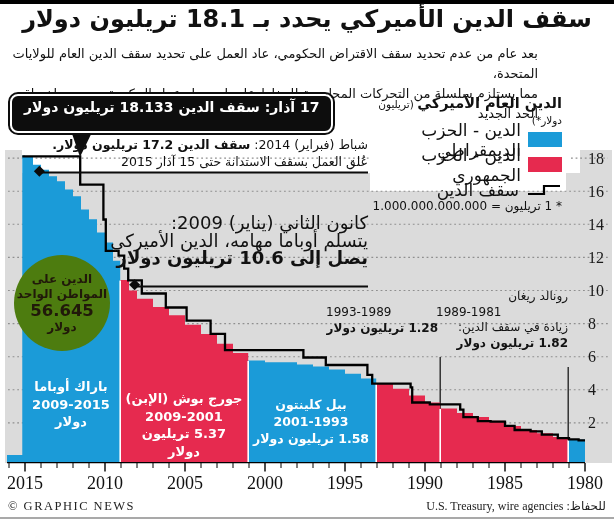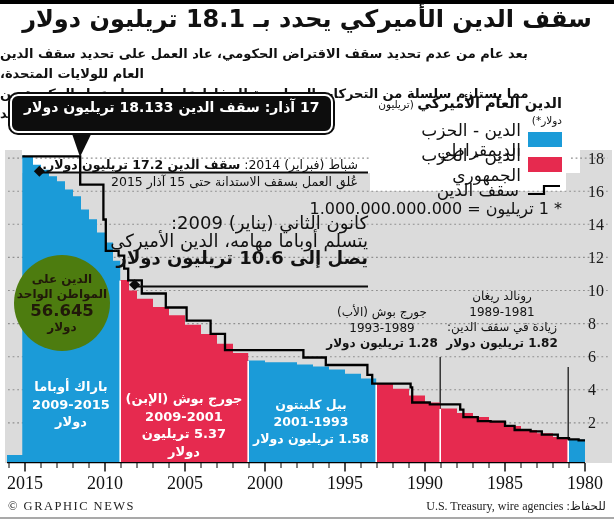--- a/index.html
+++ b/index.html
@@ -6,52 +6,52 @@
   body{
     width:614px;height:524px;position:relative;overflow:hidden;
     background:#ffffff;font-family:"DejaVu Sans",sans-serif;color:#111;
   }
   .abs{position:absolute;}
   #top-rule{left:0;top:0;width:614px;height:4px;background:#000;z-index:5;}
   #bottom-rule{left:0;top:517px;width:614px;height:2px;background:#a9a9a9;z-index:5;}
 
   #title{left:0;top:5px;width:614px;text-align:center;direction:rtl;
     font-size:24px;font-weight:bold;z-index:6;letter-spacing:-0.5px;}
-  #intro{left:0;top:44px;width:538px;text-align:left;direction:rtl;
-    font-size:13px;font-weight:bold;line-height:20px;z-index:6;}
+  #intro{left:0;top:44px;width:538px;text-align:right;direction:rtl;
+    font-size:13px;font-weight:normal;line-height:20px;z-index:6;}
 
   #plot-bg{left:5px;top:150px;width:607px;height:313px;background:#dbdbdb;z-index:1;}
   #white-band{left:22px;top:150px;width:558px;height:23px;background:#ffffff;z-index:2;}
   #legend-box{left:370px;top:92px;width:196px;height:99px;background:#ffffff;z-index:2;}
 
   #plot{left:0;top:0;z-index:3;}
 
   .txt{z-index:4;}
   #badge{left:10px;top:94px;z-index:6;background:#0d0d0d;color:#fff;
     direction:rtl;font-size:14px;font-weight:bold;padding:3px 12px 16px 12px;
     border:2px solid #fff;outline:2px solid #0d0d0d;border-radius:8px;white-space:nowrap;}
 
   .ann{direction:rtl;text-align:right;white-space:nowrap;}
-  #ann-2014{right:256px;top:136px;font-size:12.5px;line-height:17px;margin-top:20px;}
+  #ann-2014{right:246px;top:136px;font-size:12.5px;line-height:17px;}
   #ann-2014 .b{font-weight:bold;}
   #ann-2009{right:246px;top:214px;font-size:18px;line-height:17.5px;}
   #ann-2009 .b{font-weight:bold;margin-left:19px;}
 
   #legend{left:370px;top:95px;width:192px;direction:rtl;text-align:right;z-index:6;}
   #legend-title{font-size:14.5px;font-weight:bold;padding-left:2px;}
   #legend-title .unit{font-size:10.5px;font-weight:normal;}
   .lg-row{display:flex;align-items:center;justify-content:flex-start;gap:7px;
     height:25px;font-size:17px;}
   .swatch{width:34px;height:15px;flex:0 0 auto;}
-  #legend-footnote{right:52px;top:199px;direction:rtl;font-size:16px;white-space:nowrap;}
+  #legend-footnote{right:52px;top:199px;direction:rtl;font-size:12px;white-space:nowrap;}
 
   .pres{direction:rtl;text-align:center;font-weight:bold;color:#fff;
     font-size:13px;line-height:17.5px;z-index:4;}
   .pres .yrs,.gray-lab .yrs{direction:ltr;unicode-bidi:bidi-override;}
-  .gray-lab{direction:rtl;text-align:center;color:#131313;font-weight:normal;
+  .gray-lab{direction:rtl;color:#131313;font-weight:normal;
     font-size:12px;line-height:15.5px;z-index:4;white-space:nowrap;}
   .gray-lab .amt{font-weight:bold;}
 
   #percap{left:14px;top:255px;width:96px;height:96px;border-radius:50%;
     background:#4d7c0f;z-index:4;display:flex;flex-direction:column;
     align-items:center;justify-content:center;direction:rtl;text-align:center;
     font-weight:bold;color:#21190a;font-size:12px;line-height:15px;}
   #percap .num{font-size:16.5px;line-height:18px;}
 
   #footer-credit{left:8px;top:499px;font-family:"Liberation Serif",serif;
@@ -213,21 +213,20 @@
   <div>جورج بوش (الإبن)</div>
   <div class="yrs">2009-2001</div>
   <div>5.37 تريليون دولار</div>
 </div>
 <div class="abs pres" style="left:252px;top:396px;width:118px;font-size:12.5px;line-height:17px;">
   <div>بيل كلينتون</div>
   <div class="yrs">2001-1993</div>
   <div>1.58 تريليون دولار</div>
 </div>
 <div class="abs gray-lab" style="left:326px;top:305px;width:112px;">
-  <div>جورج بوش (الأب)</div>
   <div class="yrs">1993-1989</div>
   <div class="amt">1.28 تريليون دولار</div>
 </div>
 <div class="abs gray-lab" style="left:436px;top:289px;width:132px;">
   <div>رونالد ريغان</div>
   <div class="yrs">1989-1981</div>
   <div>زيادة في سقف الدين:</div>
   <div class="amt">1.82 تريليون دولار</div>
 </div>
 

